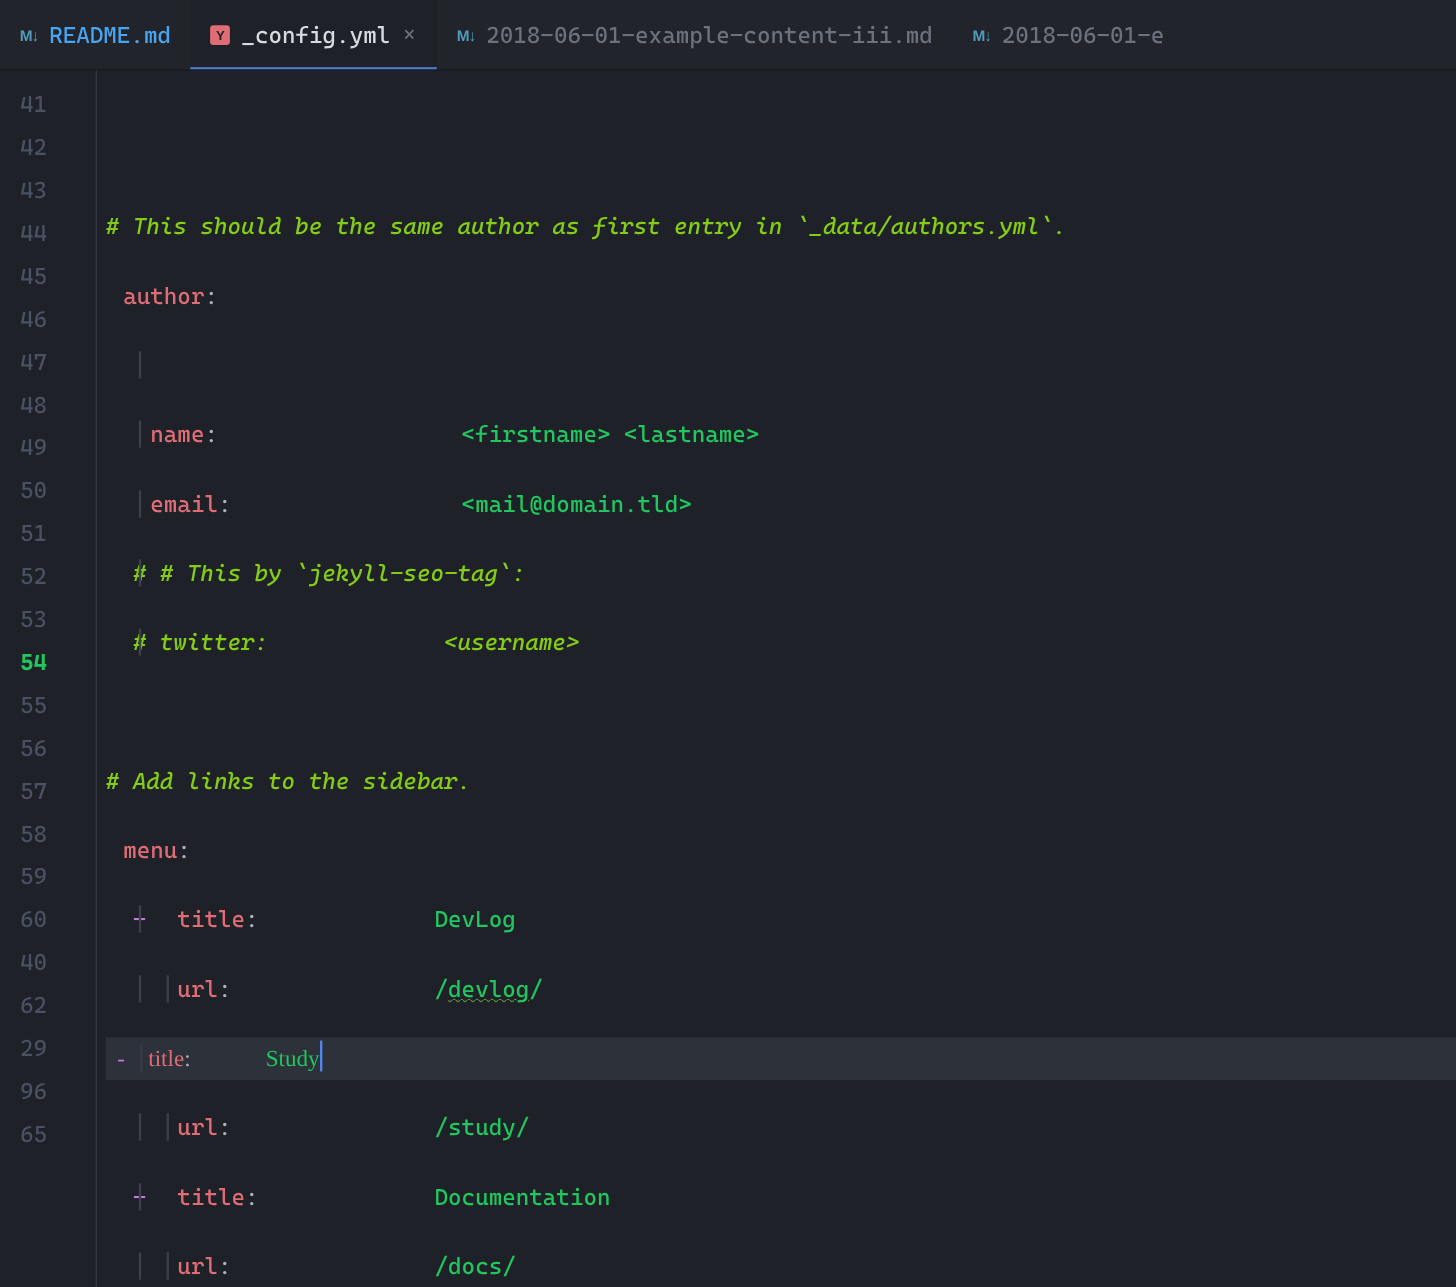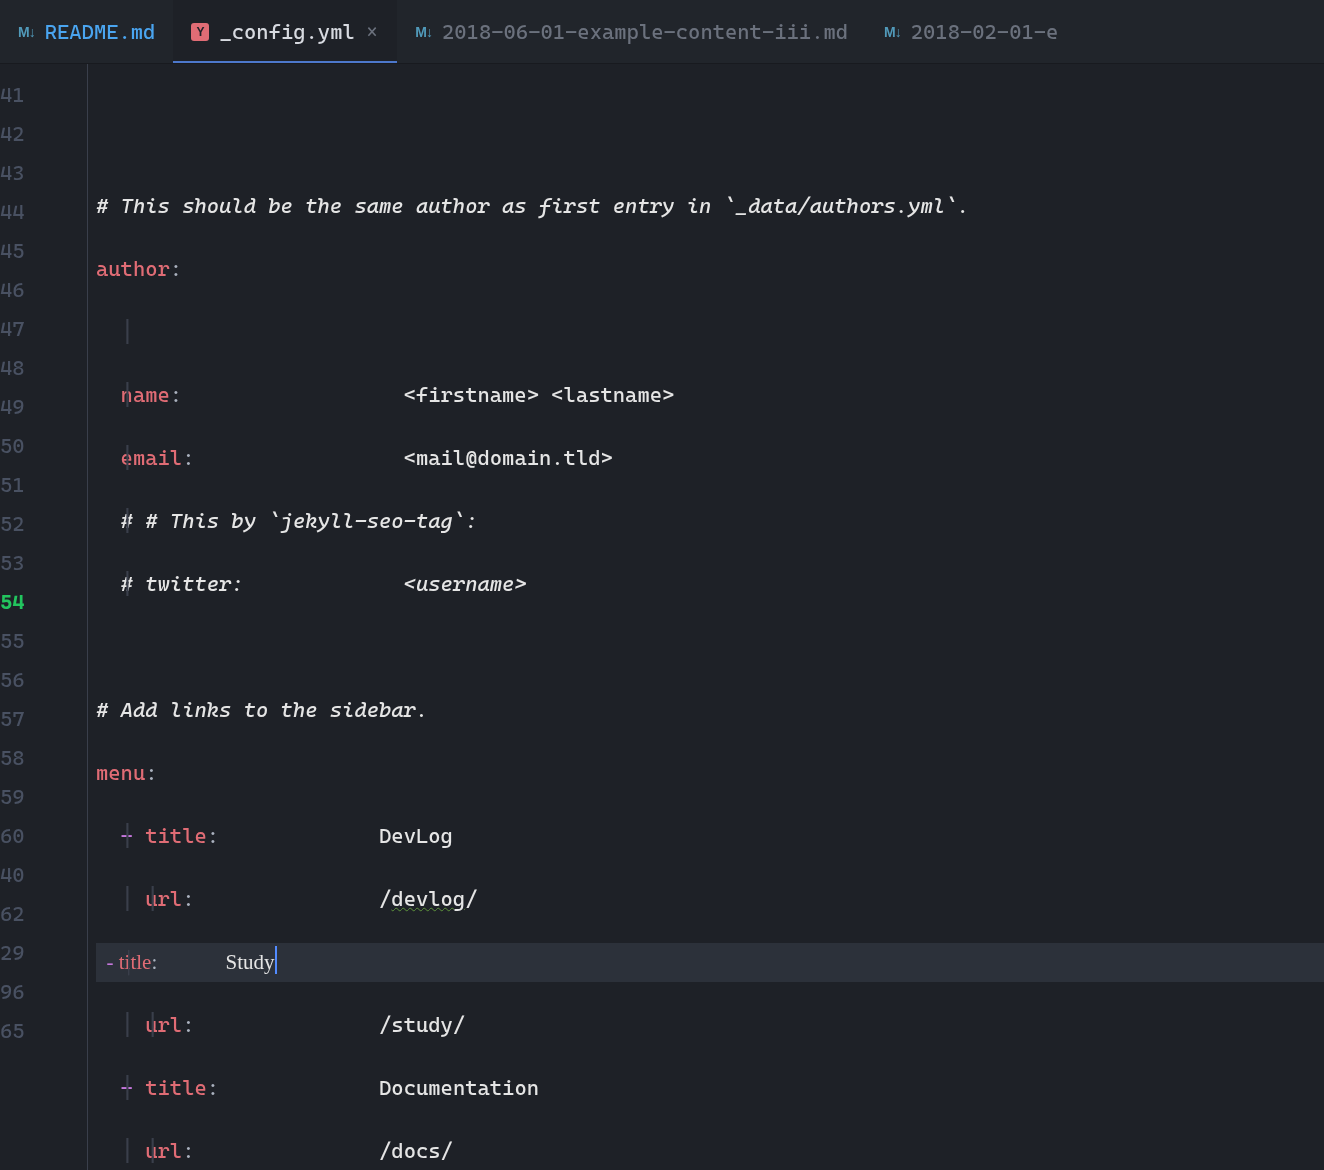--- a/index.html
+++ b/index.html
@@ -71,21 +71,21 @@
 }
 
 
 .editor {
   display: flex;
   height: calc(100% - 64px);
 }
 .gutter {
   width: 88px;
   flex-shrink: 0;
-  text-align: left;
+  text-align: center;
   padding-right: 26px;
   padding-top: 12px;
   color: #495162;
   user-select: none;
   border-right: 1px solid #3a3f4b;
 }
 .gutter .ln { height: 39px; line-height: 39px; }
 .gutter .ln.current { color: #22c55e; font-weight: bold; }
 .code {
   flex: 1;
@@ -102,24 +102,24 @@
 
 
 .ig {
   color: #3a3f4b;
   position: absolute;
   left: 0;
   pointer-events: none;
 }
 
 
-.c-comment { color: #e5e5e5; font-style: italic; text-align: right; }
-.c-key { color: #e06c75; }
+.c-comment { color: #84cc16; font-style: italic; text-align: right; }
+.c-key { color: #e06c75; margin-left: 16px; }
 .c-punct { color: #abb2bf; }
-.c-string { color: #e5e5e5; }
+.c-string { color: #22c55e; }
 .c-dash { color: #c678dd; }
 
 .squiggle {
   text-decoration: underline wavy #5c913b;
   text-decoration-thickness: 1px;
 }
 
 .cursor {
   display: inline-block;
   width: 2px;
@@ -140,21 +140,21 @@
     <span class="icon yaml-icon">Y</span>
     <span>_config.yml</span>
     <span class="close">×</span>
   </div>
   <div class="tab">
     <span class="icon md-icon">M↓</span>
     <span>2018-06-01-example-content-iii.md</span>
   </div>
   <div class="tab">
     <span class="icon md-icon">M↓</span>
-    <span>2018-02-01-e</span>
+    <span>2018-06-01-e</span>
   </div>
 </div>
 
 <div class="editor">
   <div class="gutter" id="gutter">
       <div class="ln">41</div>
       <div class="ln">42</div>
       <div class="ln">43</div>
       <div class="ln">44</div>
       <div class="ln">45</div>

